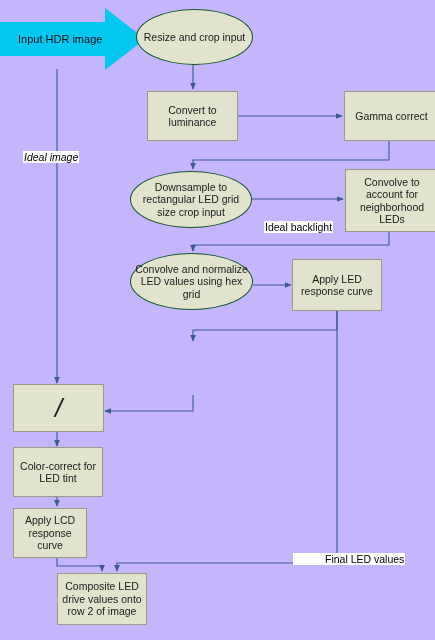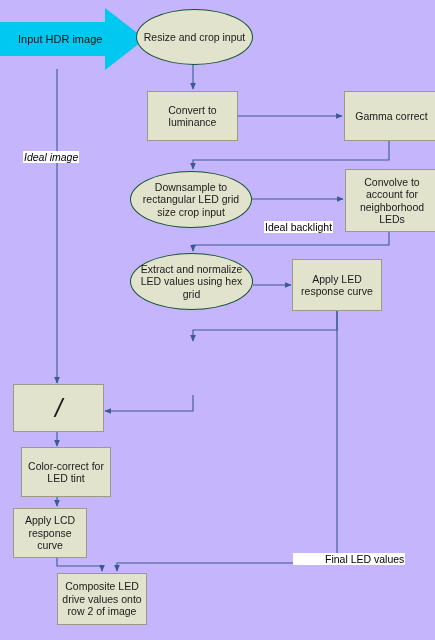--- a/index.html
+++ b/index.html
@@ -118,33 +118,33 @@
 
   <div class="node ellipse" style="left:130px;top:171px;width:122px;height:57px;">
     <span>Downsample to rectangular LED grid size crop input</span>
   </div>
 
   <div class="node box" style="left:345px;top:169px;width:94px;height:63px;">
     <span>Convolve to account for neighborhood LEDs</span>
   </div>
 
   <div class="node ellipse" style="left:130px;top:253px;width:123px;height:57px;">
-    <span>Extract and normalize LED values using hex grid</span>
+    <span>Convolve and normalize LED values using hex grid</span>
   </div>
 
   <div class="node box" style="left:292px;top:259px;width:90px;height:52px;">
     <span>Apply LED response curve</span>
   </div>
 
 
   <div class="node box divbox" style="left:13px;top:384px;width:91px;height:48px;">
     <span>/</span>
   </div>
 
-  <div class="node box" style="left:13px;top:447px;width:90px;height:50px;margin-left:8px;">
+  <div class="node box" style="left:13px;top:447px;width:90px;height:50px;">
     <span>Color-correct for LED tint</span>
   </div>
 
   <div class="node box" style="left:13px;top:508px;width:74px;height:50px;">
     <span>Apply LCD response curve</span>
   </div>
 
   <div class="node box" style="left:57px;top:573px;width:90px;height:52px;">
     <span>Composite LED drive values onto row 2 of image</span>
   </div>

